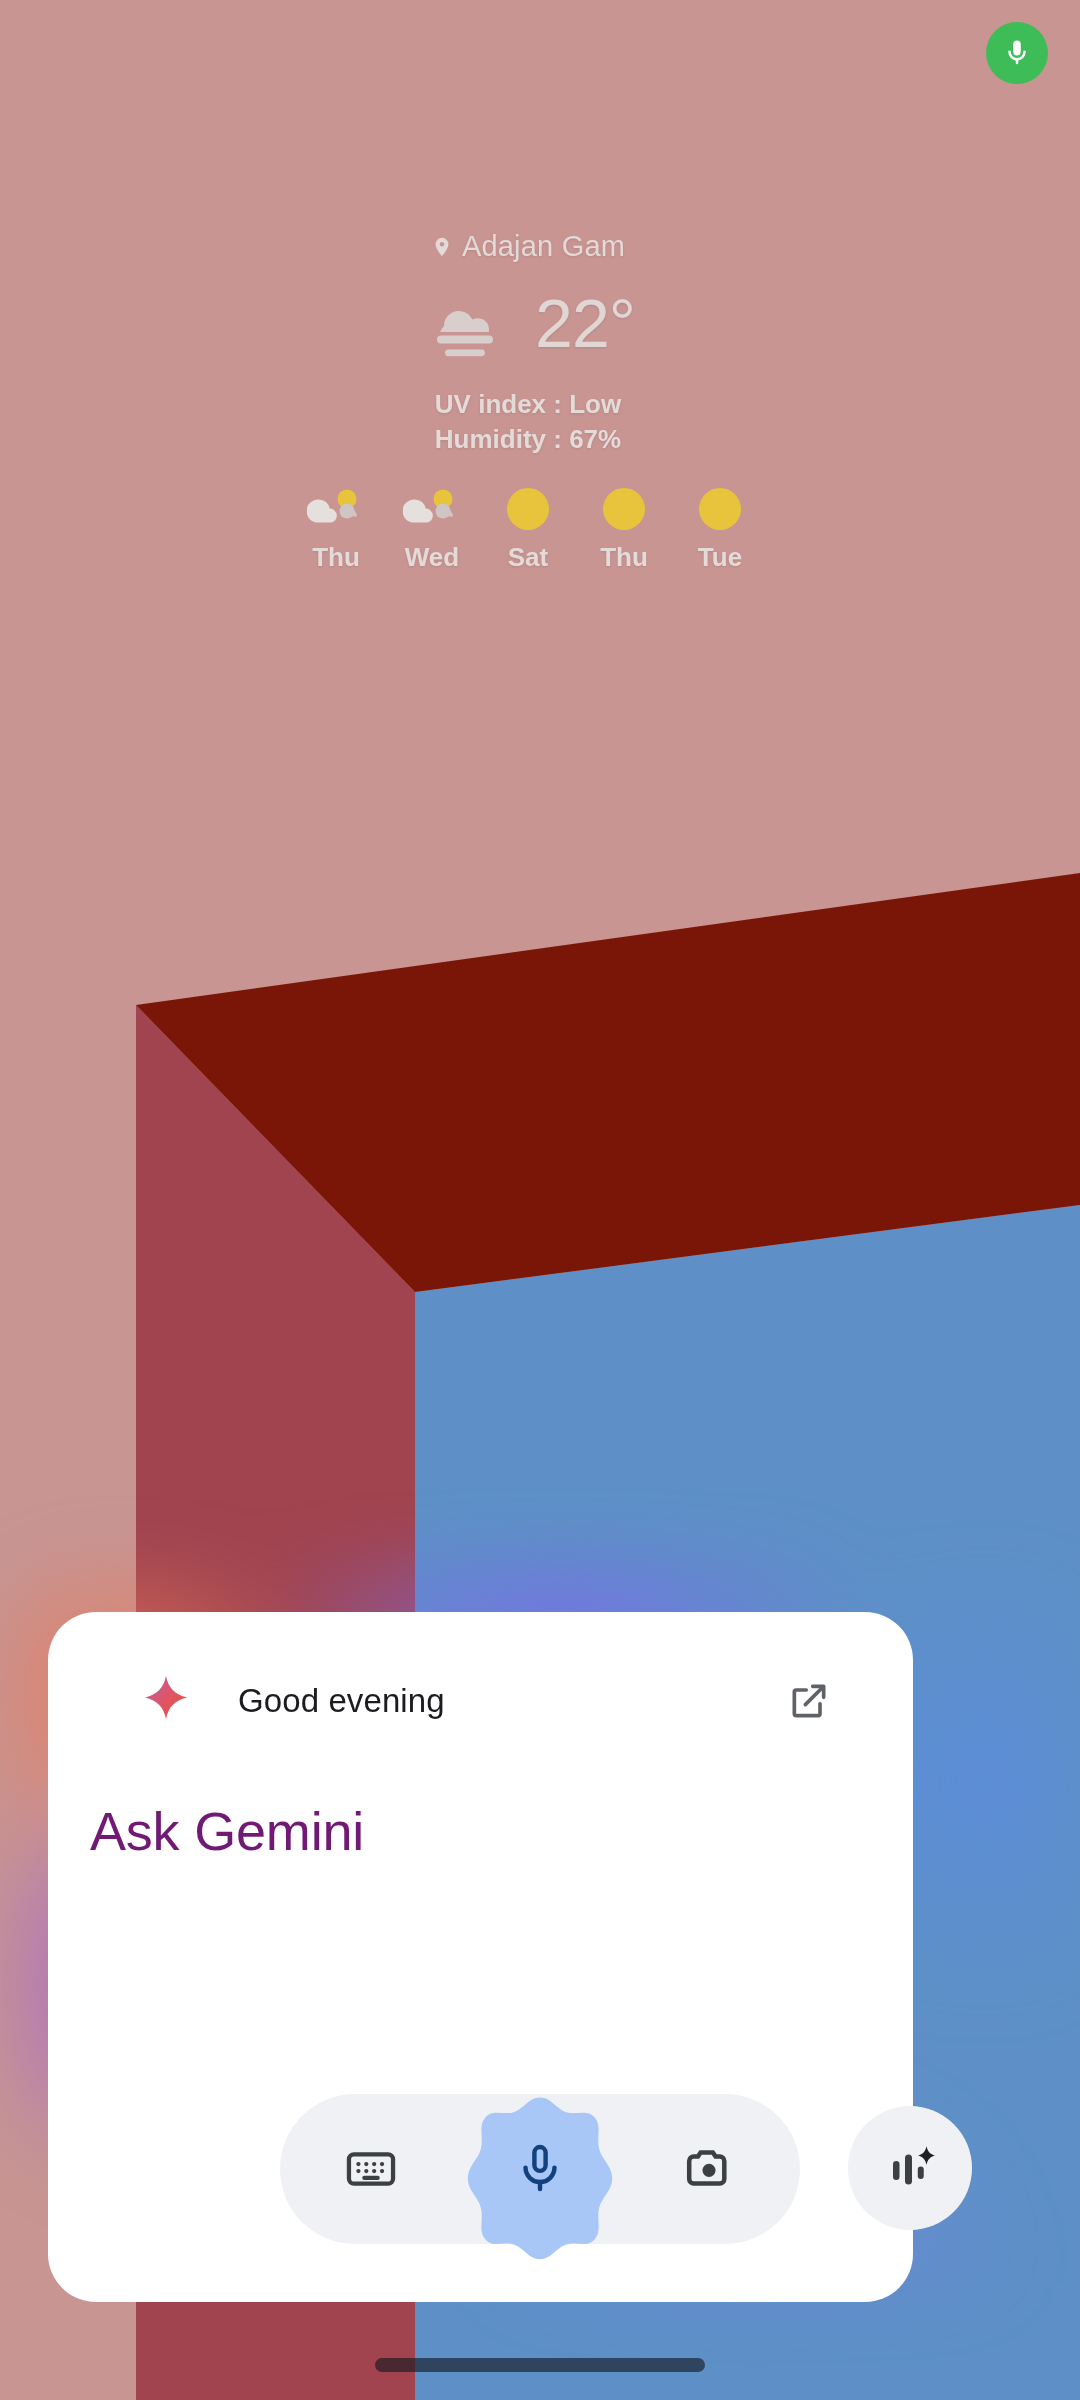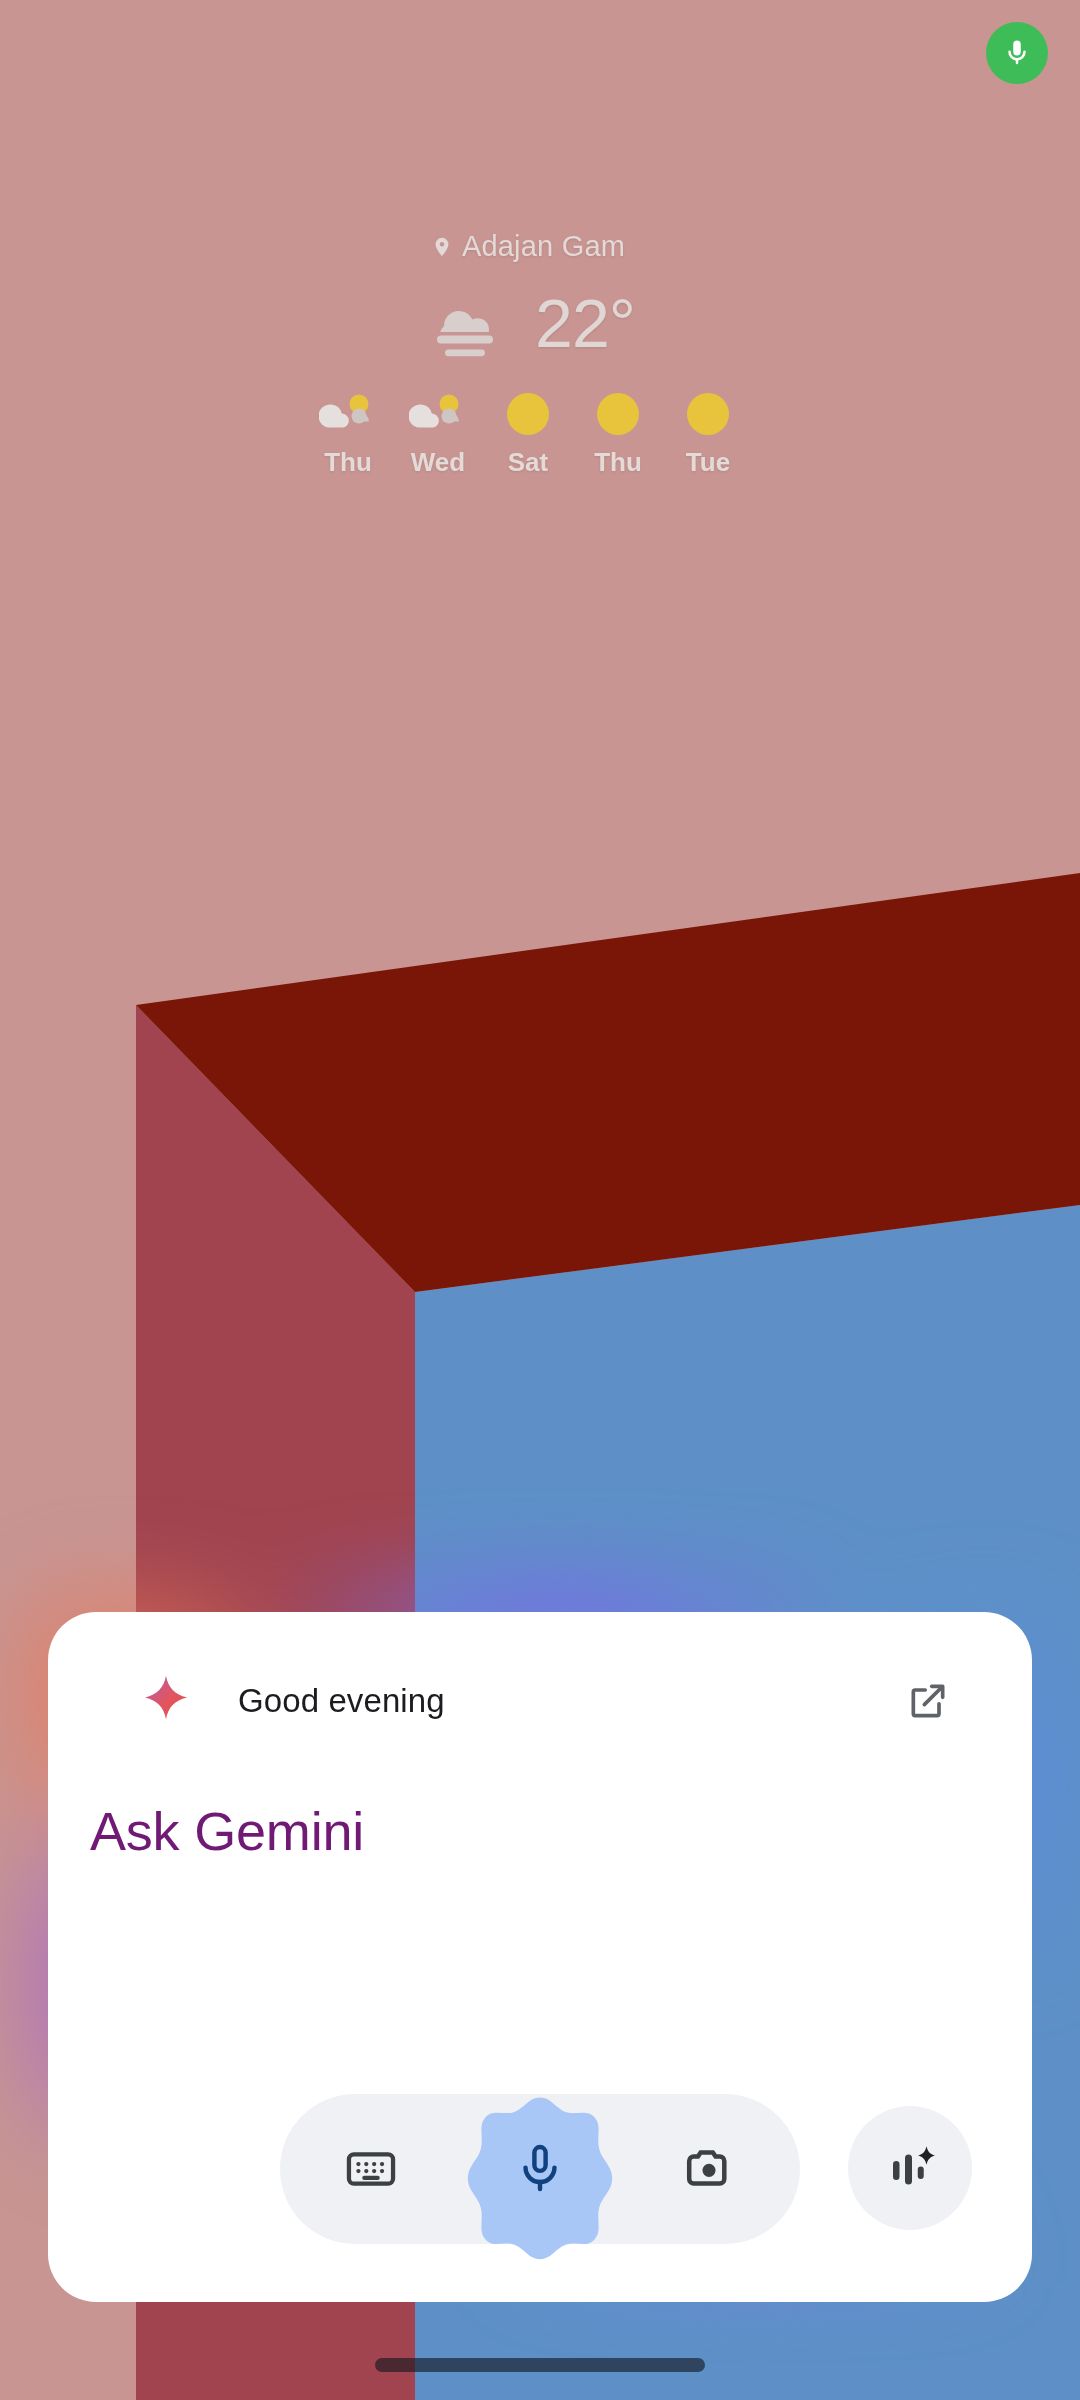--- a/index.html
+++ b/index.html
@@ -26,41 +26,41 @@
   #weather {
     position:absolute; top:230px; left:0; width:1056px; z-index:20;
     display:flex; flex-direction:column; align-items:center;
     color:#e5dbd9; text-shadow:0 1px 3px rgba(0,0,0,.10);
   }
   .loc-row { display:flex; align-items:center; gap:9px; }
   .loc-row .loc-text { font-size:29px; letter-spacing:.2px; color:#e3d9d7; }
   .temp-row { display:flex; align-items:center; gap:22px; margin-top:22px; }
   .temp-val { font-size:68px; font-weight:400; color:#e0d6d4; line-height:1; letter-spacing:-1px; }
   .meta { margin-top:26px; font-size:26px; font-weight:700; color:#e4dbd9; line-height:1.33; text-align:center; }
-  .forecast { margin-top:30px; display:flex; gap:0; }
+  .forecast { margin-top:30px; display:flex; gap:6px; }
   .fc-day { width:90px; display:flex; flex-direction:column; align-items:center; gap:10px; }
   .fc-label { font-size:26px; font-weight:700; color:#e4dbd9; }
   .sun-dot { width:42px; height:42px; border-radius:50%; background:#e8c43c; }
 
   
   #sheet-glow {
     position:absolute; z-index:10;
     left:8px; top:1566px; width:1064px; height:720px;
     border-radius:72px;
     background:
       radial-gradient(ellipse 300px 240px at 10% 18%, rgba(233,120,90,.80), transparent 70%),
       radial-gradient(ellipse 340px 300px at 14% 58%, rgba(158,96,215,.85), transparent 70%),
       radial-gradient(ellipse 420px 260px at 52% 6%,  rgba(120,110,230,.80), transparent 70%),
       radial-gradient(ellipse 360px 300px at 92% 30%, rgba(92,140,220,.80), transparent 70%),
       radial-gradient(ellipse 380px 260px at 70% 96%, rgba(120,130,225,.70), transparent 70%);
     filter:blur(34px);
   }
   #gemini-sheet {
     position:absolute; z-index:12;
-    left:48px; top:1612px; width:984px; height:690px;
+    left:48px; top:1612px; width:865px; height:690px;
     background:#ffffff; border-radius:48px;
   }
   .sheet-head {
     position:absolute; top:56px; left:90px; right:78px; height:66px;
     display:flex; align-items:center;
   }
   .greet-text { font-size:33px; color:#1c1b1f; margin-left:44px; letter-spacing:.1px; }
   #expand-btn { margin-left:auto; width:52px; height:52px; display:flex; align-items:center; justify-content:center; }
   #ask-placeholder {
     position:absolute; top:1800px; left:90px;
@@ -128,20 +128,24 @@
 
   <div class="temp-row">
     <svg width="92" height="76" viewBox="0 0 46 38">
       <path d="M11.5 20.5a7.5 7.5 0 0 1 14.3-3.2 5.5 5.5 0 0 1 8.2 4.8c0 .5-.06.95-.17 1.4H9.6a7.5 7.5 0 0 1 1.9-3z" fill="#d8cfcd"></path>
       <rect x="8" y="25.2" width="28" height="4.1" rx="2.05" fill="#d8cfcd"></rect>
       <rect x="12" y="32.2" width="20" height="3.4" rx="1.7" fill="#d8cfcd"></rect>
     </svg>
     <span class="temp-val">22°</span>
   </div>
 
+  <div class="meta">
+    <div>UV index : Low</div>
+    <div>Humidity : 67%</div>
+  </div>
 
   <div class="forecast">
 
     <div class="fc-day">
       <svg width="58" height="46" viewBox="0 0 58 46">
         <circle cx="40" cy="13" r="9.5" fill="#e8c43c"></circle>
         <path d="M34 30.5a8 8 0 0 1 8-8 8 8 0 0 1 8 8z" fill="#cfc6c4"></path>
         <circle cx="40" cy="25" r="7.5" fill="#cfc6c4"></circle>
         <path d="M12 13.5a11 11 0 0 1 10.8 9.1 7 7 0 0 1 1.2 13.9H10a11.2 11.2 0 0 1 2-23z" fill="#e5e0de"></path>
       </svg>

